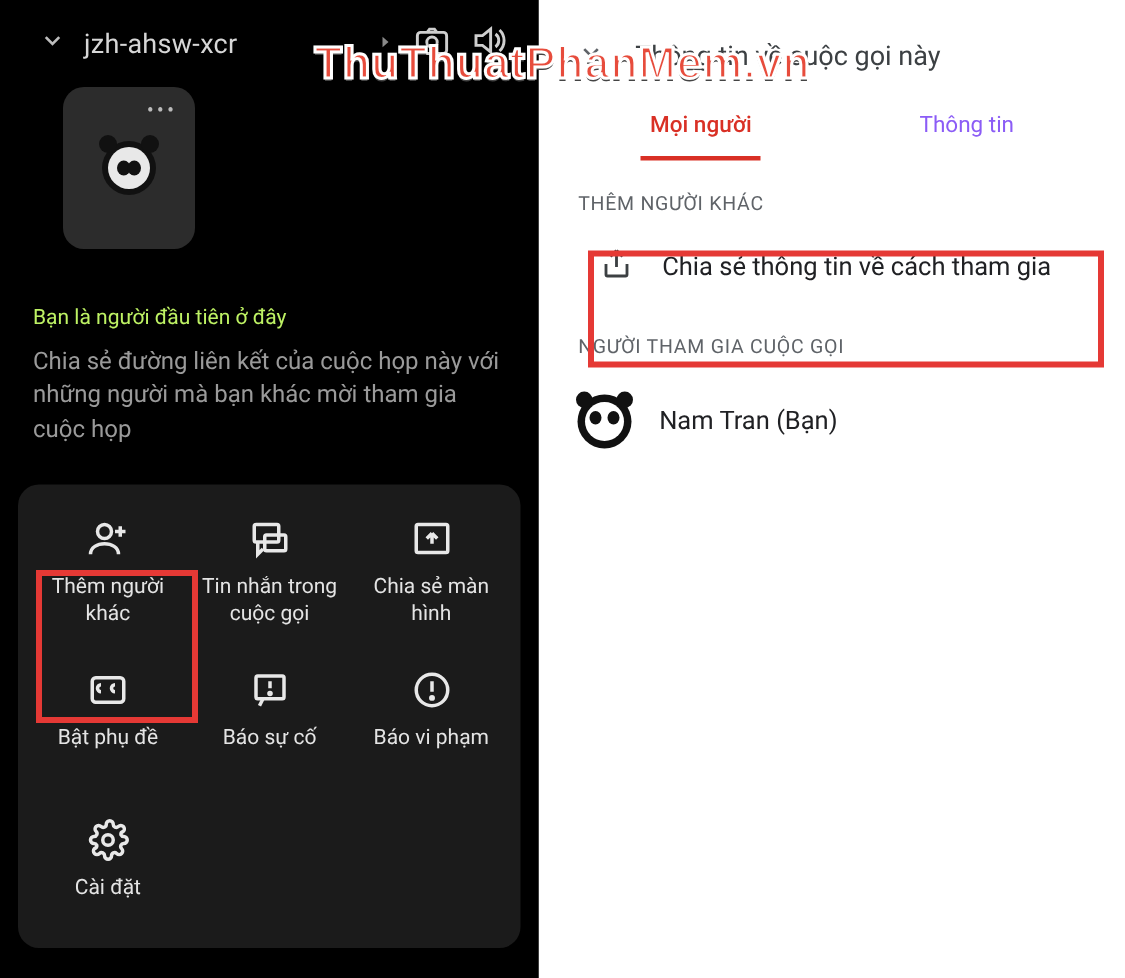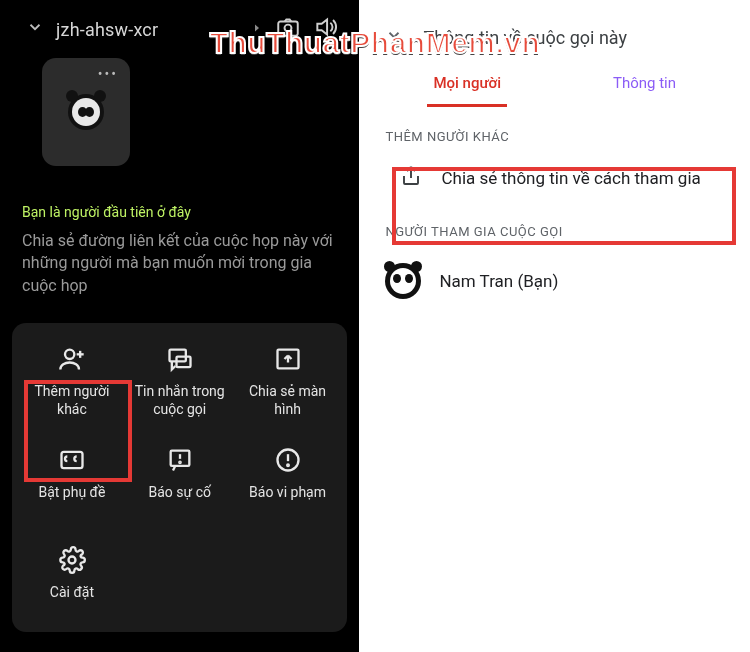--- a/index.html
+++ b/index.html
@@ -223,21 +223,21 @@
     <div class="panda">
       <div class="panda-face">
         <div class="panda-eye l"></div>
           <div class="panda-eye r"></div>
       </div>
     </div>
   </div>
 
   <div class="msg">
     <h2>Bạn là người đầu tiên ở đây</h2>
-    <p>Chia sẻ đường liên kết của cuộc họp này với những người mà bạn muốn mời trong gia cuộc họp</p>
+    <p>Chia sẻ đường liên kết của cuộc họp này với những người mà bạn khác mời tham gia cuộc họp</p>
   </div>
 
   <div class="grid-wrap">
     <div class="grid">
       <div class="cell">
         <svg width="28" height="28" viewBox="0 0 24 24" fill="none" stroke="#e8e8e8" stroke-width="2">
             <circle cx="10" cy="8" r="4"></circle>
             <path d="M2 21c0-4 4-6 8-6s8 2 8 6"></path>
             <line x1="19" y1="5" x2="19" y2="11"></line>
             <line x1="16" y1="8" x2="22" y2="8"></line>

